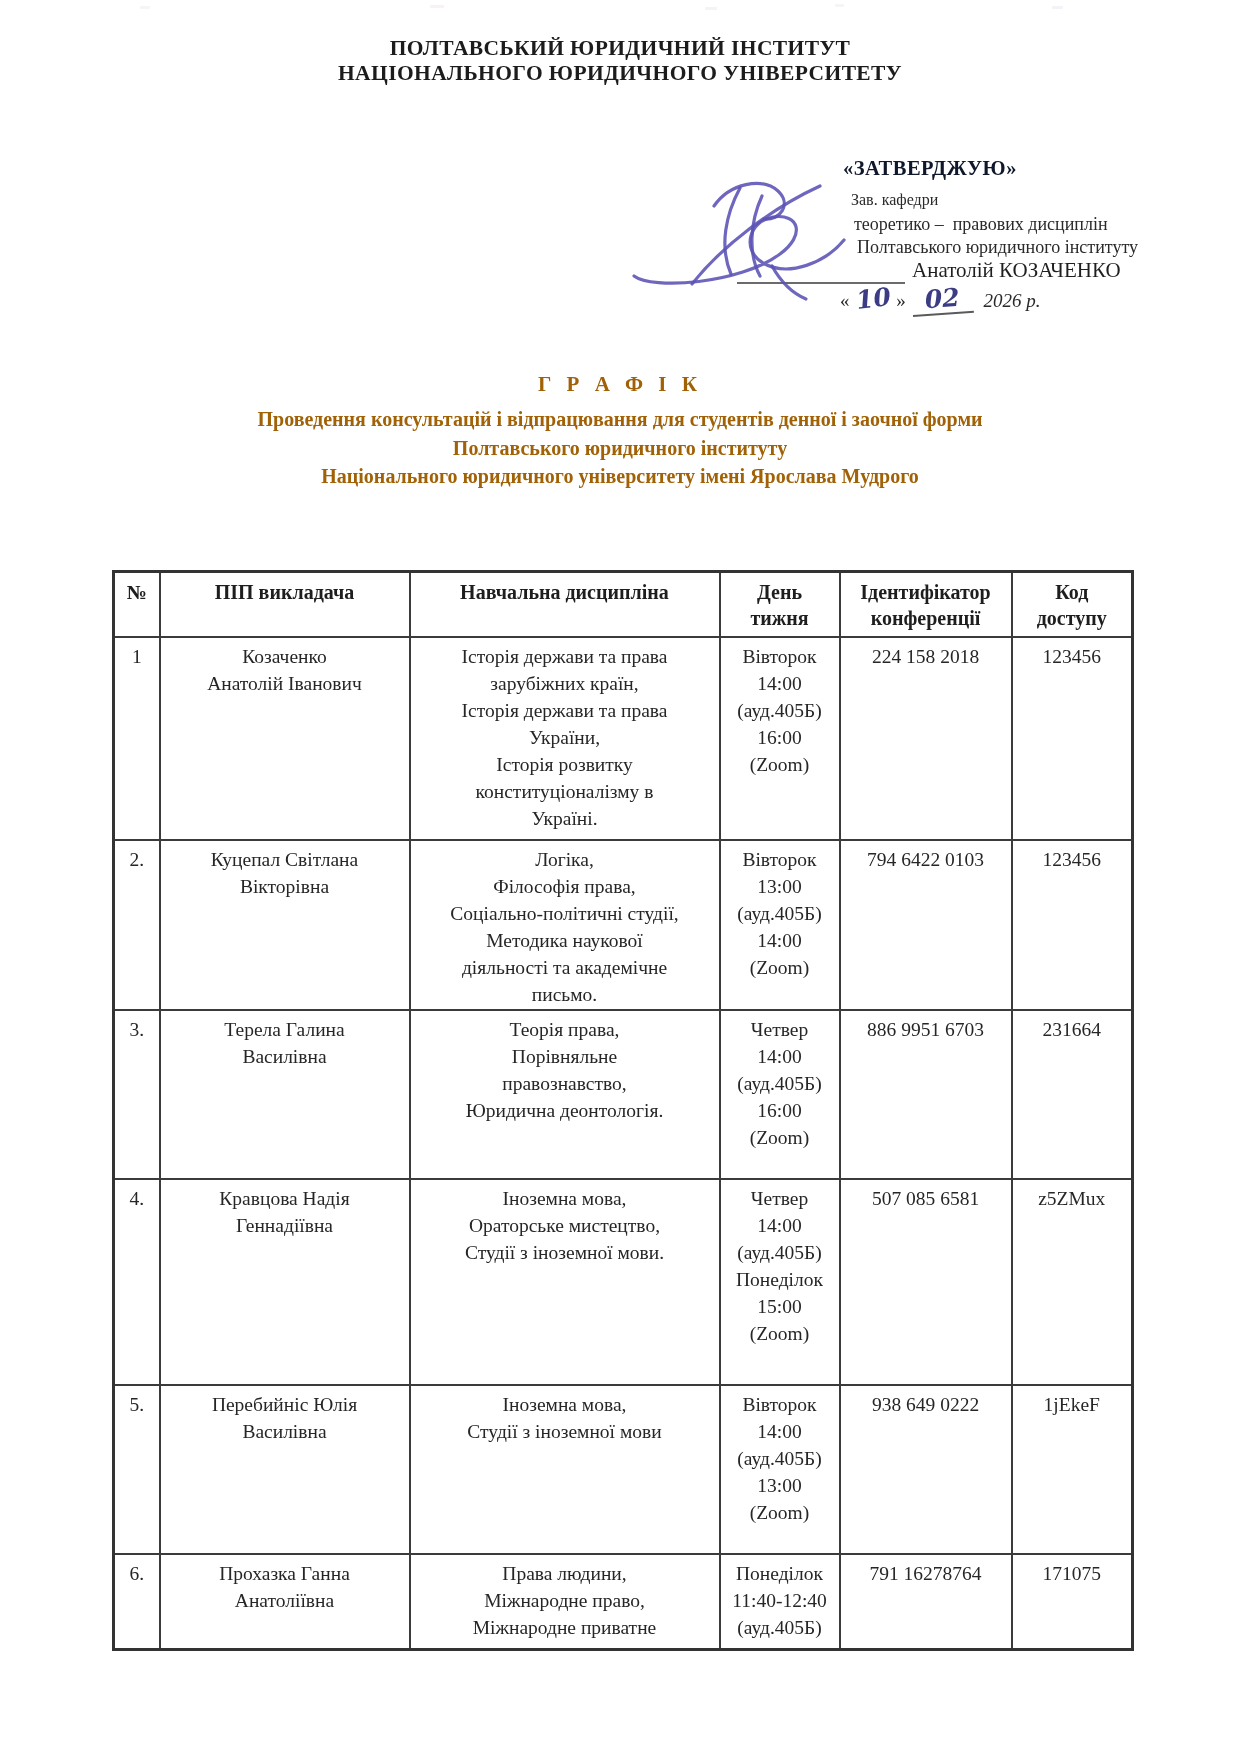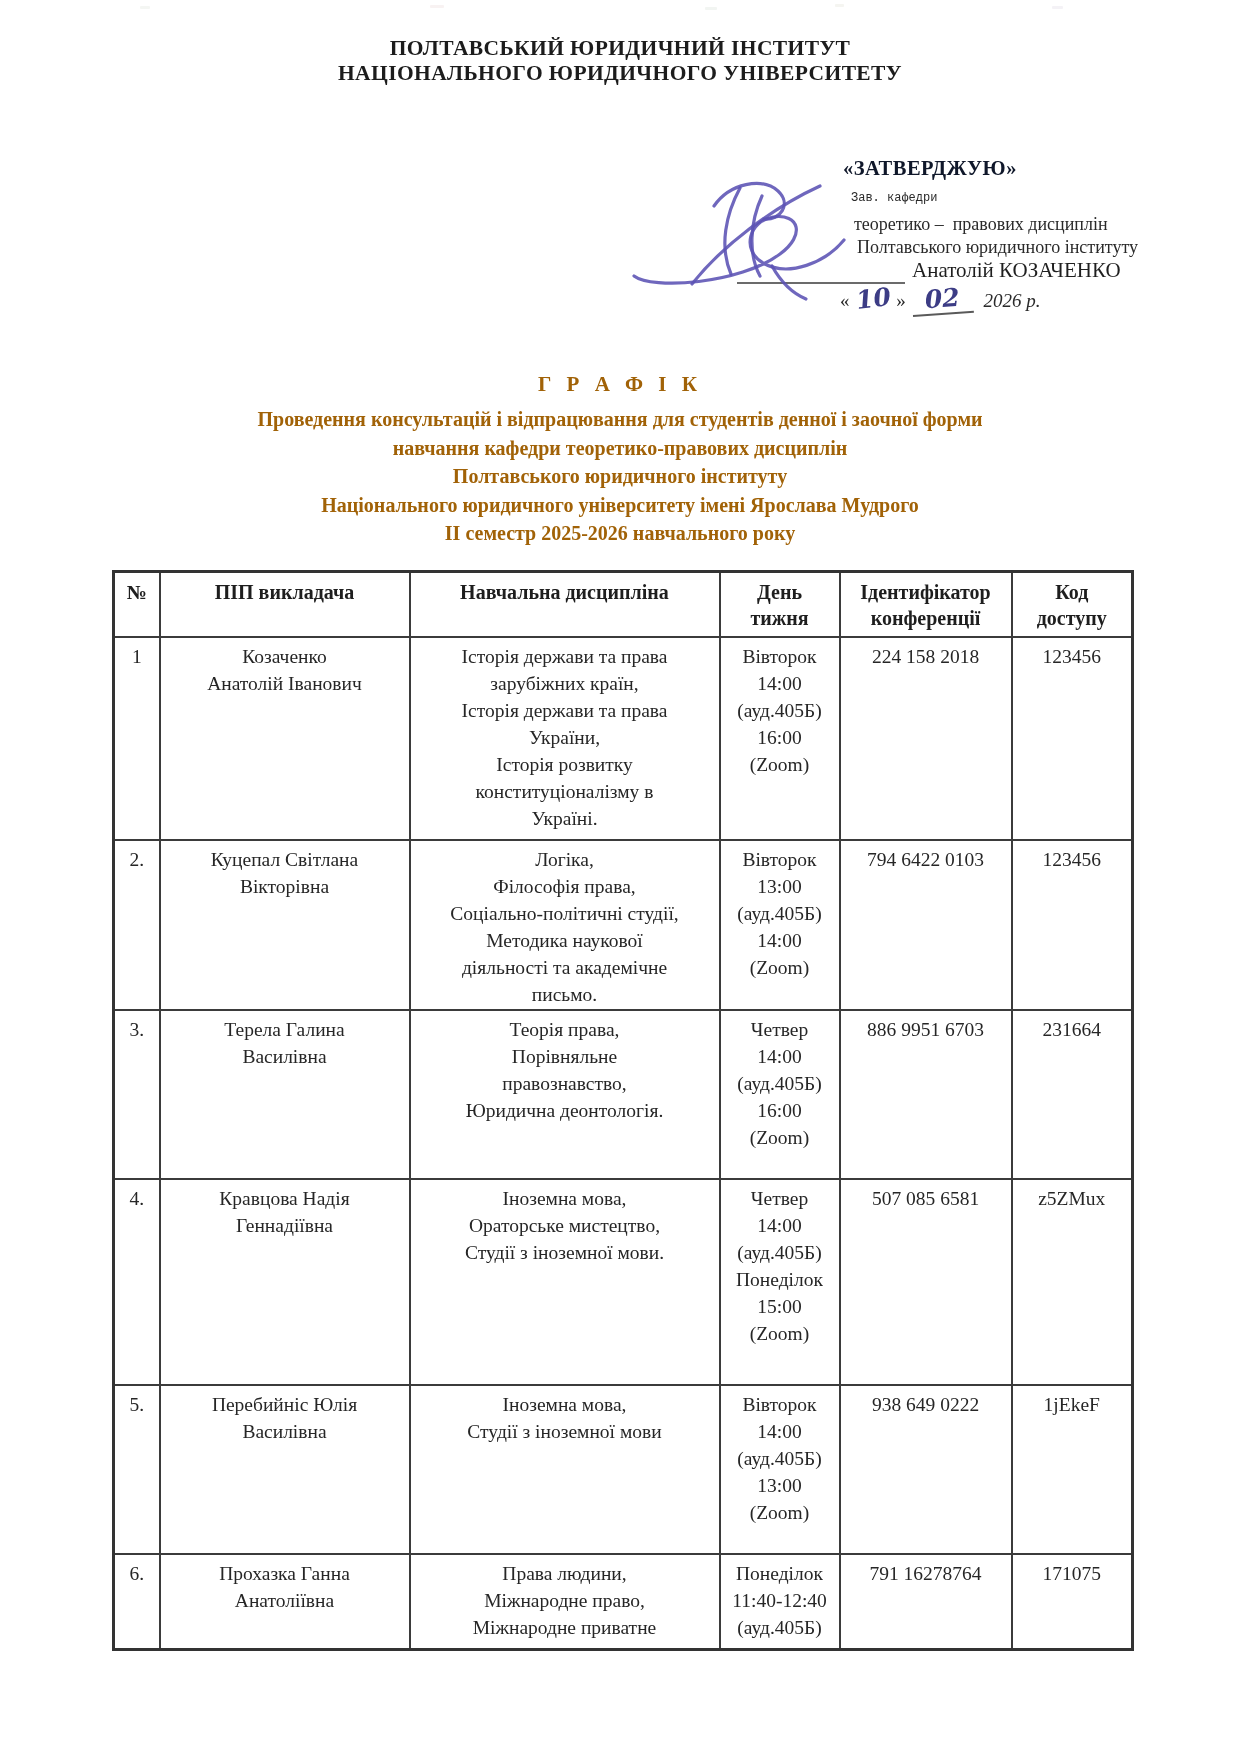--- a/index.html
+++ b/index.html
@@ -19,21 +19,21 @@
   
   .institute{
     position:absolute;top:36px;left:0;width:100%;
     text-align:center;font-weight:bold;
     font-size:21.5px;line-height:24.5px;letter-spacing:.4px;color:#1c1c1c;
   }
 
   
   .appr{position:absolute;color:#2a2a2a;}
   .appr-stamp{left:843px;top:157px;font-size:20.5px;font-weight:bold;color:#0f172a;letter-spacing:.5px;}
-  .appr-l1{left:851px;top:191px;font-size:12px;font-family:Liberation Mono, monospace;}
+  .appr-l1{left:851px;top:191px;font-size:16px;}
   .appr-l2{left:854px;top:214px;font-size:18px;white-space:pre;}
   .appr-l3{left:857px;top:237px;font-size:18px;}
   .appr-name{left:912px;top:258px;font-size:21px;color:#1f1f1f;}
   .sig-line{position:absolute;left:737px;top:262px;width:168px;height:20px;border-bottom:2px solid #6b6b6b;}
   .appr-date{
     position:absolute;left:840px;top:286px;
     display:flex;align-items:baseline;gap:6px;font-size:19px;color:#2b2b2b;
   }
   .hand{
     font-family:"DejaVu Serif", serif;font-style:italic;font-weight:bold;
@@ -110,24 +110,22 @@
     <path d="M118,20 C104,46 97,78 109,106"></path>
     <path d="M140,28 C128,54 126,86 138,108"></path>
     <path d="M92,38 C108,15 140,9 156,23 C170,36 158,53 142,51"></path>
     <path d="M70,116 C100,78 150,40 198,18"></path>
     <path d="M150,98 C160,116 172,126 184,131"></path>
   </svg>
 
   <div class="title-block">
     <div class="title-heading">Г Р А Ф І К</div>
     <div class="title-line">Проведення консультацій і відпрацювання для студентів денної і заочної форми</div>
-    <div class="title-line">навчання кафедри теоретико-правових дисциплін</div>
     <div class="title-line">Полтавського юридичного інституту</div>
     <div class="title-line">Національного юридичного університету імені Ярослава Мудрого</div>
-    <div class="title-line">ІІ семестр 2025-2026 навчального року</div>
   </div>
 
   <table class="schedule">
     <colgroup>
       <col style="width:46px">
         <col style="width:250px">
         <col style="width:310px">
       <col style="width:120px">
         <col style="width:172px">
         <col style="width:121px">

